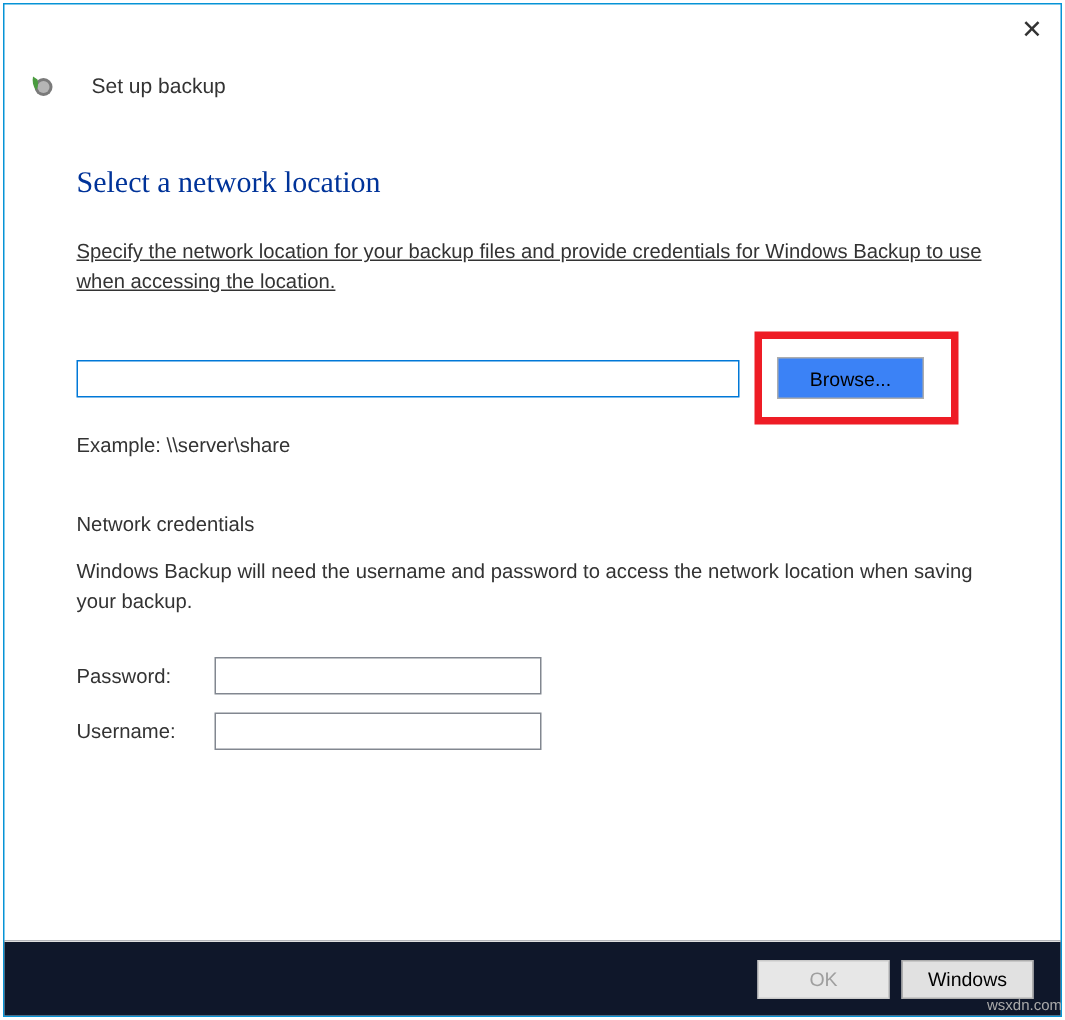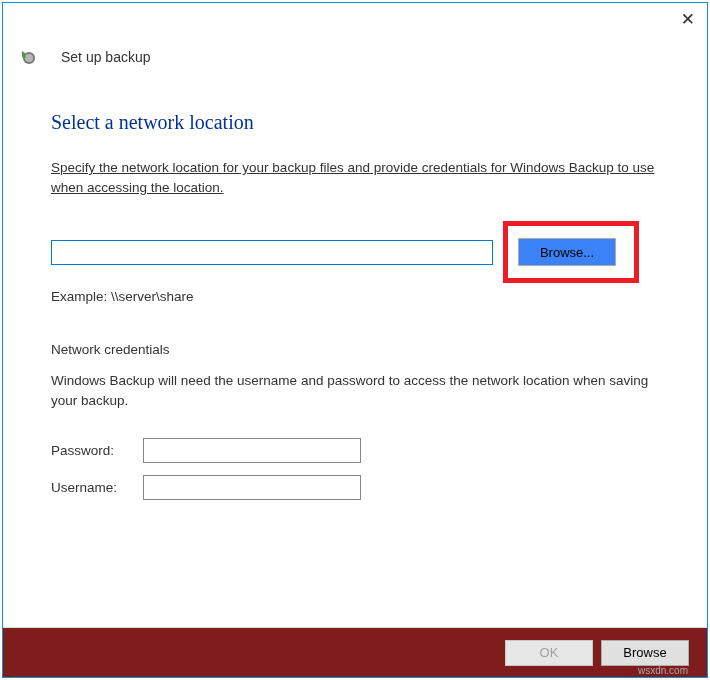--- a/index.html
+++ b/index.html
@@ -126,21 +126,21 @@
     }
     .cred-input {
       width: 218px;
       height: 25px;
       border: 1px solid #828790;
       padding: 2px 6px;
       font-size: 13px;
     }
     .footer {
       height: 50px;
-      background: #7f1d1d;
+      background: #0f172a;
       border-top: 1px solid #dfdfdf;
       display: flex;
       justify-content: flex-end;
       align-items: center;
       padding-right: 18px;
       gap: 8px;
     }
     .footer-btn {
       width: 88px;
       height: 26px;
@@ -152,21 +152,21 @@
     }
     .footer-btn.disabled {
       color: #9f9f9f;
       background: #e7e7e7;
       border-color: #c9c9c9;
       cursor: default;
     }
     .watermark {
       position: absolute;
       bottom: 4px;
-      right: 22px;
+      right: 2px;
       font-size: 10px;
       color: #aaa;
     }
   </style>
 </head>
 <body>
 
 <div class="window">
   <div class="close-btn">✕</div>
 
@@ -202,17 +202,17 @@
       <input type="password" class="cred-input" value="" style="">
     </div>
     <div class="cred-row">
       <span class="cred-label">Username:</span>
       <input type="text" class="cred-input" value="" style="">
     </div>
   </div>
 
   <div class="footer">
     <button class="footer-btn disabled">OK</button>
-    <button class="footer-btn">Browse</button>
+    <button class="footer-btn">Windows</button>
   </div>
 </div>
 
 <div class="watermark">wsxdn.com</div>
 
 </body></html>

